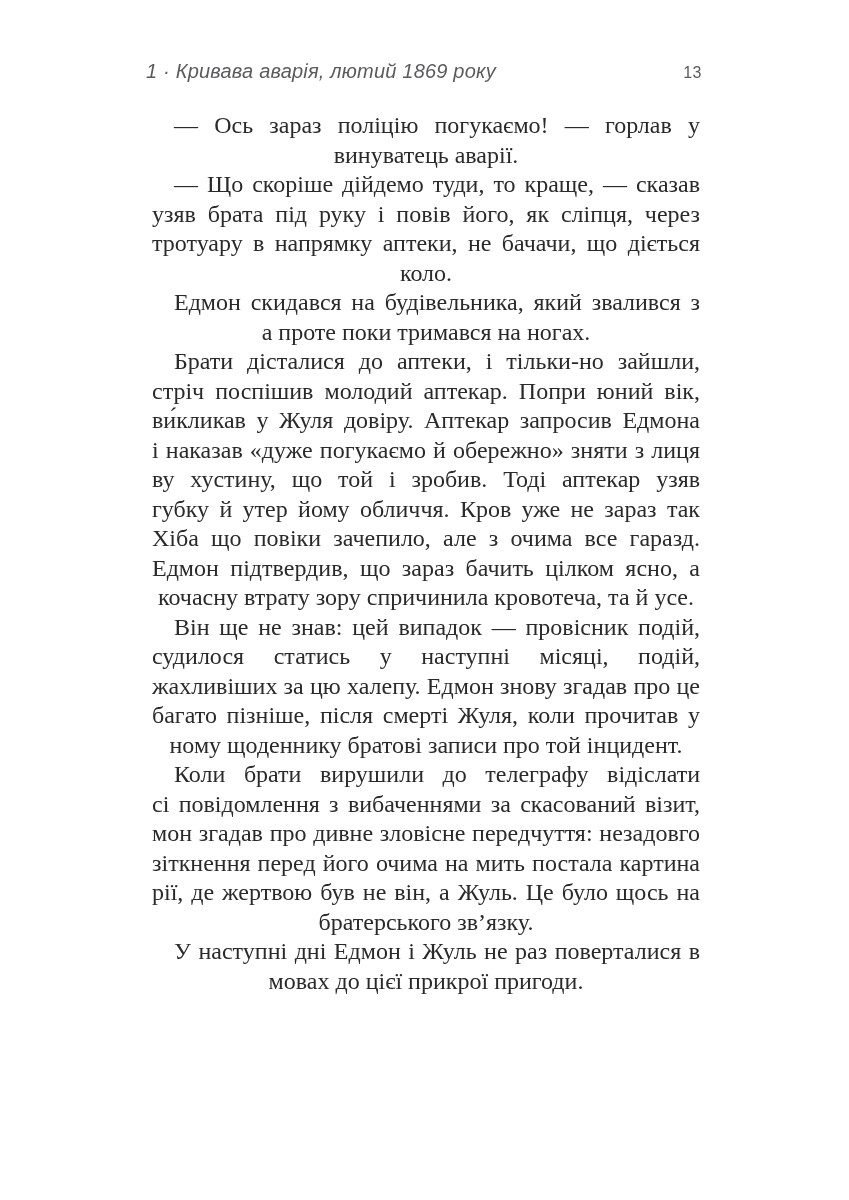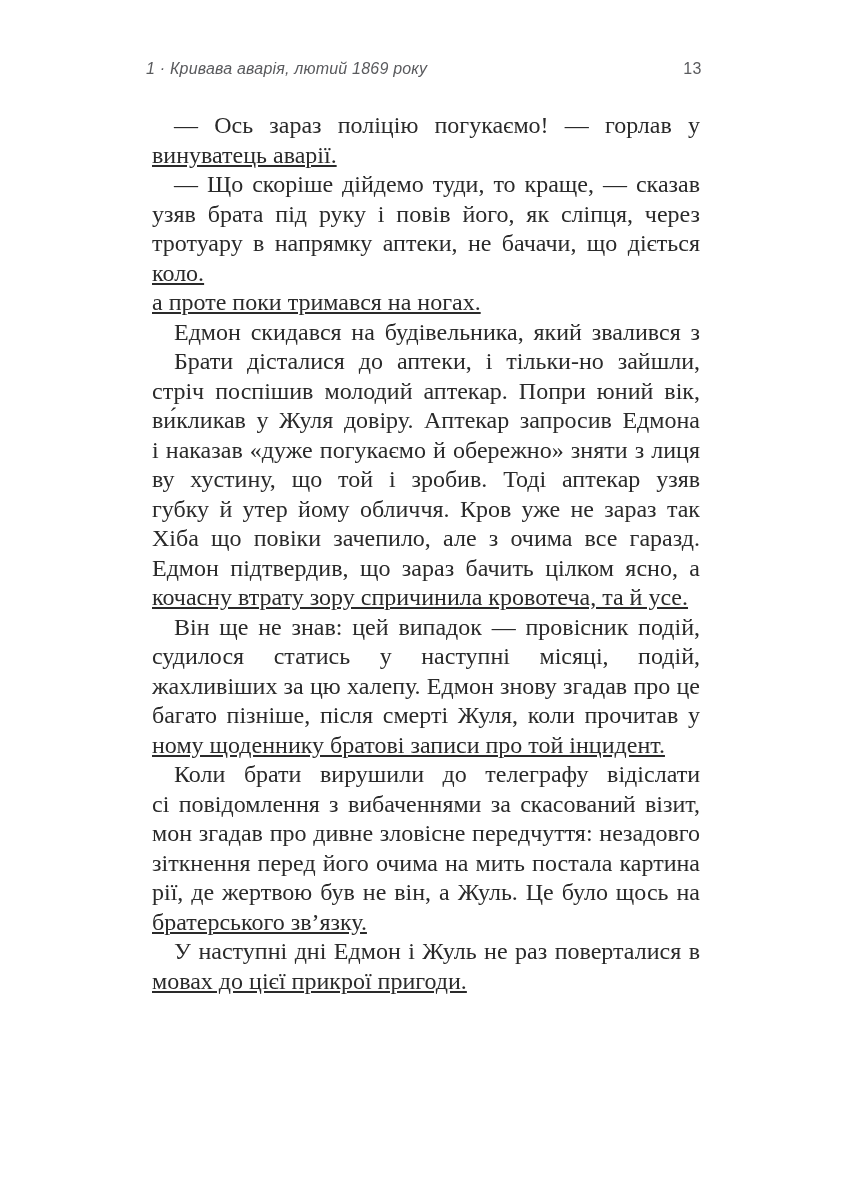--- a/index.html
+++ b/index.html
@@ -20,21 +20,21 @@
     top: 60px;
     width: 556px;
     display: flex;
     justify-content: space-between;
     align-items: baseline;
     font-family: "Liberation Sans", "DejaVu Sans", sans-serif;
     color: var(--muted-color, #5a5b5e);
   }
   .chapter-label {
     font-style: italic;
-    font-size: 16px;
+    font-size: 20px;
     letter-spacing: 0.2px;
   }
   .page-number {
     font-style: normal;
     font-size: 16px;
     letter-spacing: 0.5px;
   }
   .body-text {
     position: absolute;
     left: 152px;
@@ -52,22 +52,21 @@
     line-height: 29.5px;
     white-space: normal;
     overflow: hidden;
   }
   .line.just {
     text-align: justify;
     -moz-text-align-last: justify;
     text-align-last: justify;
   }
   .line.last {
-    text-align: left;
-    text-decoration: underline;
+    text-align: center;
   }
   .line.indent {
     padding-left: 22px;
   }
 </style>
 </head>
 <body>
 
 <div class="page">
   <div class="running-header">
@@ -79,22 +78,22 @@
         <div class="line just indent">— Ось зараз поліцію погукаємо! — горлав у відповідь</div>
         <div class="line last">винуватець аварії.</div>
       </div>
       <div class="paragraph">
         <div class="line just indent">— Що скоріше дійдемо туди, то краще, — сказав Жуль,</div>
         <div class="line just">узяв брата під руку і повів його, як сліпця, через дорогу до</div>
         <div class="line just">тротуару в напрямку аптеки, не бачачи, що діється нав-</div>
         <div class="line last">коло.</div>
       </div>
       <div class="paragraph">
+        <div class="line just indent">Едмон скидався на будівельника, який звалився з даху,</div>
         <div class="line last">а проте поки тримався на ногах.</div>
-        <div class="line just indent">Едмон скидався на будівельника, який звалився з даху,</div>
       </div>
       <div class="paragraph">
       </div>
       <div class="paragraph">
         <div class="line just indent">Брати дісталися до аптеки, і тільки-но зайшли, назу-</div>
         <div class="line just">стріч поспішив молодий аптекар. Попри юний вік, він</div>
         <div class="line just">ви́кликав у Жуля довіру. Аптекар запросив Едмона сісти</div>
         <div class="line just">і наказав «дуже погукаємо й обережно» зняти з лиця носо-</div>
         <div class="line just">ву хустину, що той і зробив. Тоді аптекар узяв маленьку</div>
         <div class="line just">губку й утер йому обличчя. Кров уже не зараз так силь-</div>

